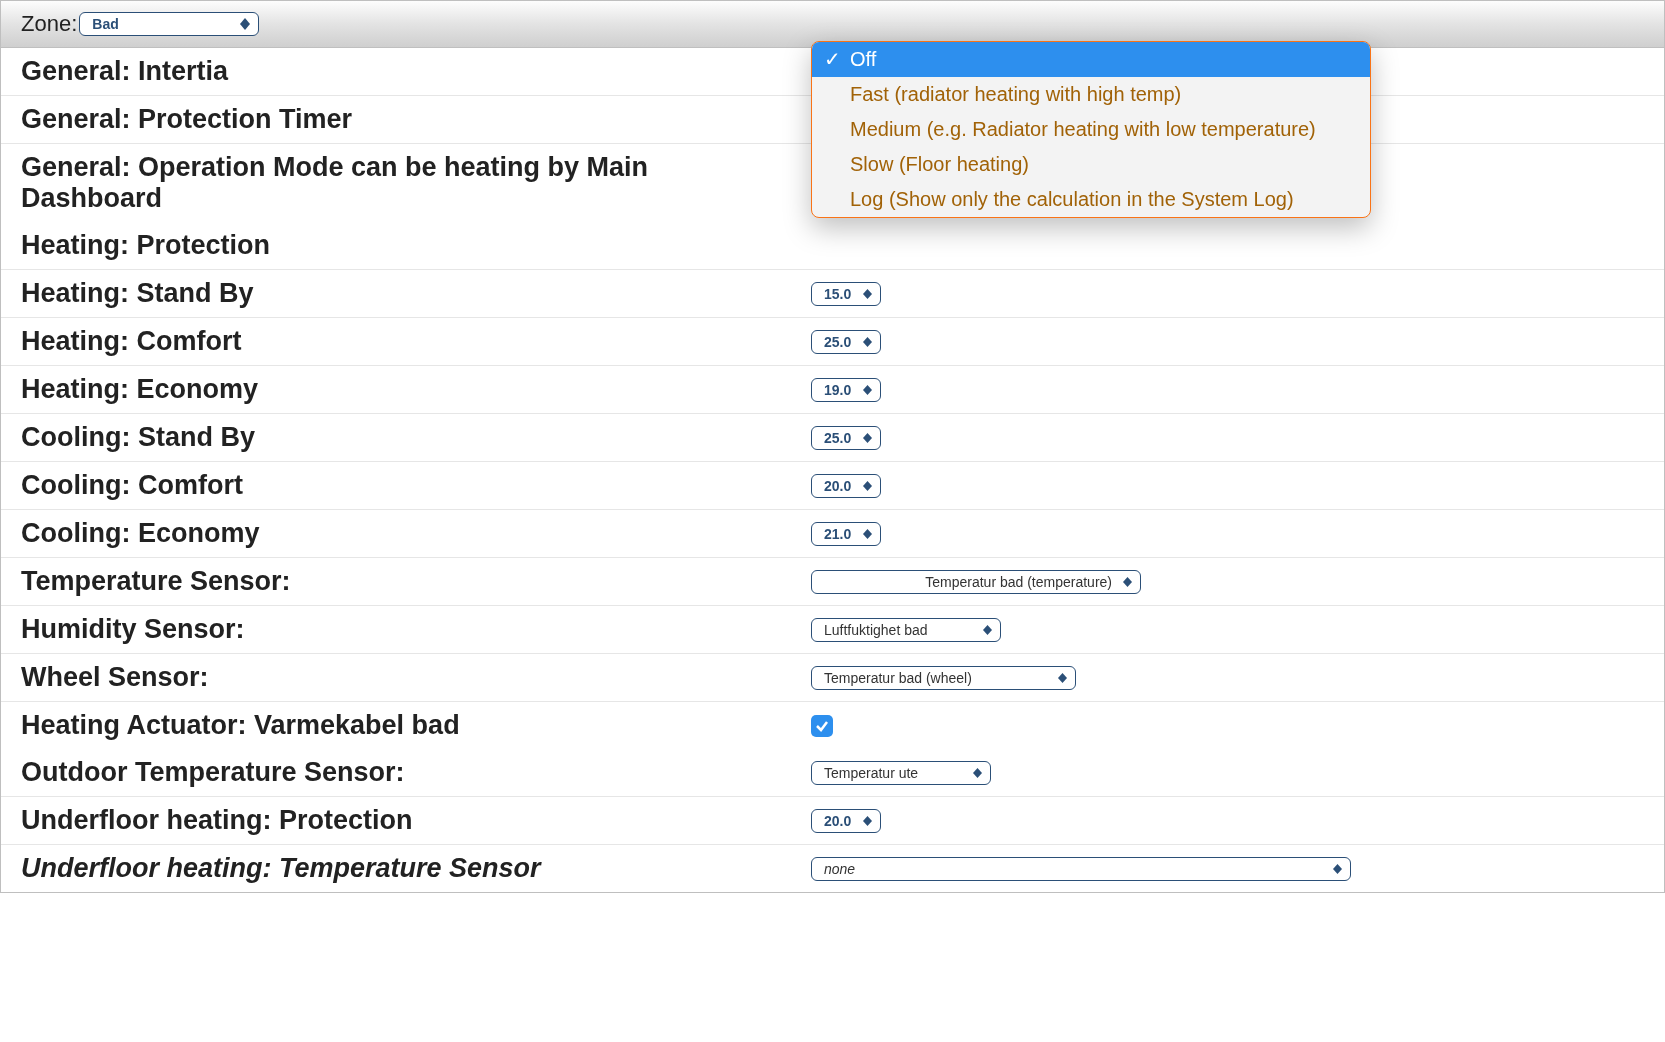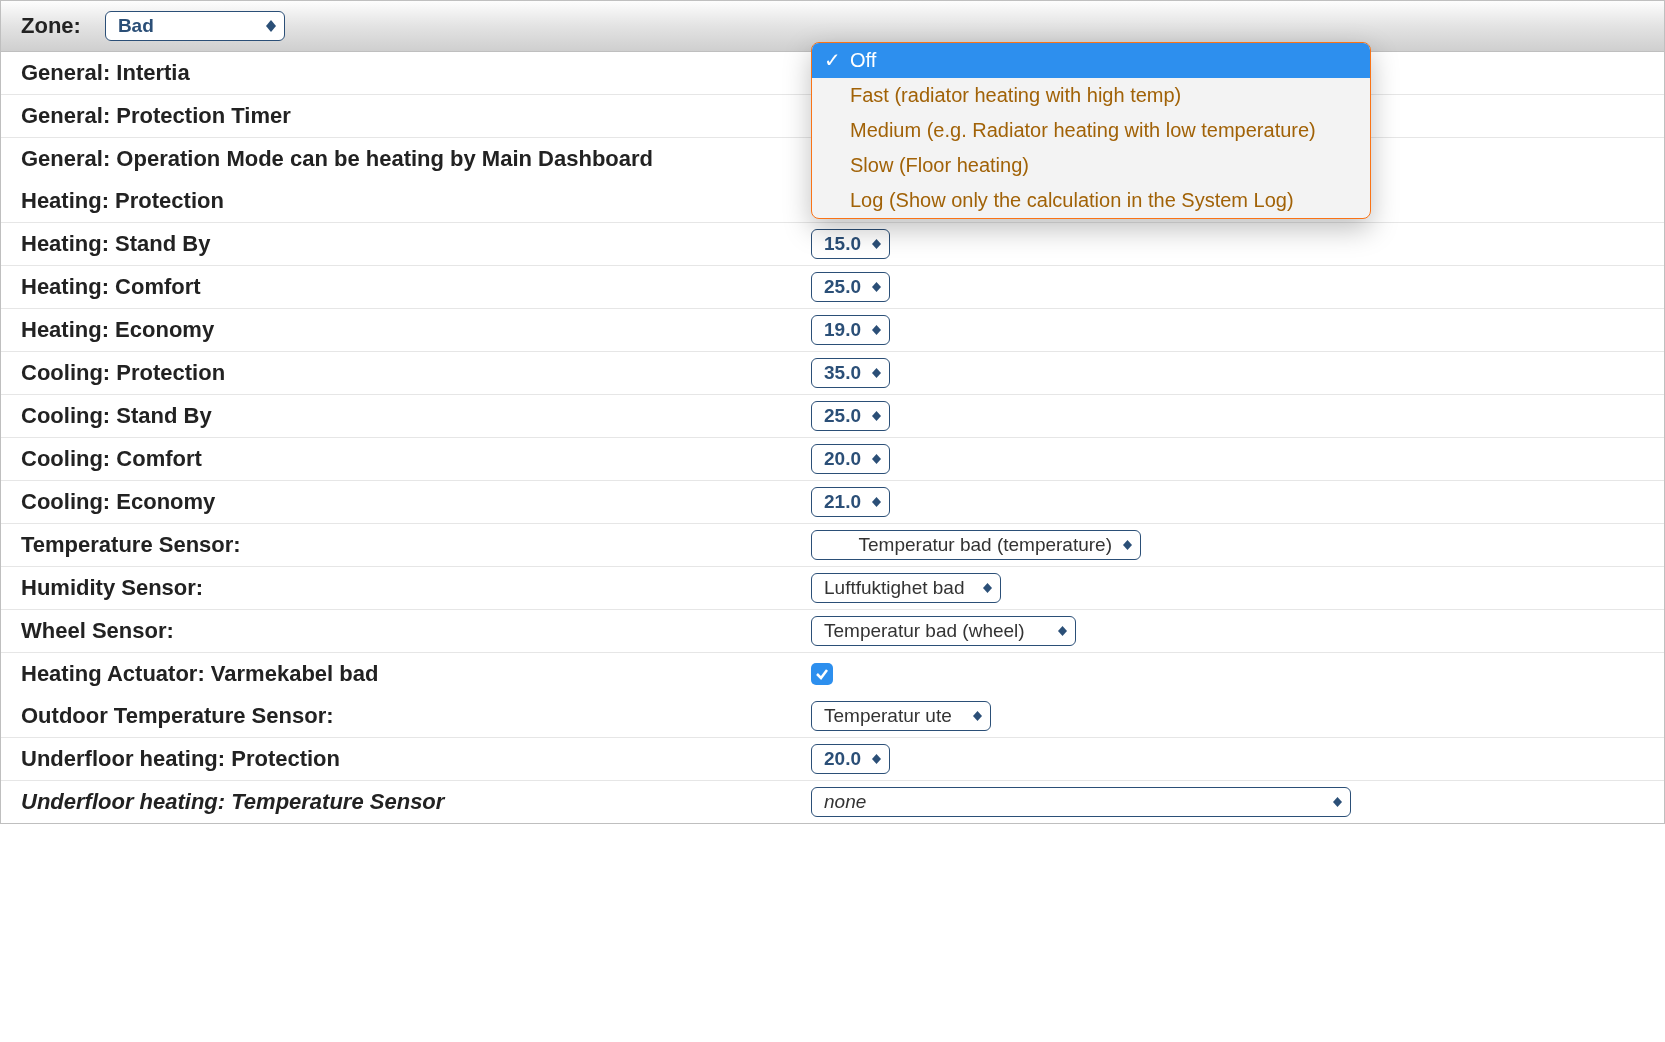--- a/index.html
+++ b/index.html
@@ -15,33 +15,33 @@
     border: 1px solid #bfbfbf;
   }
   .zone-bar {
     display: flex;
     align-items: center;
     padding: 10px 20px;
     background: linear-gradient(to bottom, #fdfdfd 0%, #e3e3e3 50%, #cfcfcf 100%);
     border-bottom: 1px solid #bfbfbf;
   }
   .zone-bar .zlabel {
-    font-weight: bold;
+    font-weight: normal;
     font-size: 22px;
-    margin-right: 24px;
+    margin-right: 2px;
   }
   .select {
     display: inline-flex;
     align-items: center;
     border: 1.5px solid #2b4f77;
     border-radius: 6px;
     background: #fff;
     color: #2b4f77;
     font-weight: bold;
-    font-size: 19px;
+    font-size: 14px;
     padding: 3px 28px 3px 12px;
     position: relative;
     cursor: default;
     min-width: 60px;
   }
   .select .arrows {
     position: absolute;
     right: 8px;
     top: 50%;
     transform: translateY(-50%);
@@ -64,21 +64,21 @@
     font-size: 21px;
     padding: 6px 20px;
   }
   .row {
     display: flex;
     align-items: center;
     border-bottom: 1px solid #e6e6e6;
   }
   .row .label-col {
     font-weight: bold;
-    font-size: 22px;
+    font-size: 27px;
     padding: 8px 20px;
   }
   .label-col { width: 810px; flex: 0 0 810px; }
   .value-col {
     flex: 1 1 auto;
     padding: 6px 0 6px 0;
     display: flex;
     align-items: center;
     position: relative;
   }
@@ -224,36 +224,20 @@
               <polygon points="0,5 9,5 4.5,0" fill="#2b4f77"></polygon>
             </svg>
             <svg width="9" height="5">
               <polygon points="0,0 9,0 4.5,5" fill="#2b4f77"></polygon>
             </svg>
           </span>
       </span>
     </div>
   </div>
 
-  <div class="row">
-    <div class="label-col">Cooling: Protection</div>
-    <div class="value-col">
-      <span class="select num-select">
-        <span>35.0</span>
-        <span class="arrows">
-            <svg width="9" height="5">
-              <polygon points="0,5 9,5 4.5,0" fill="#2b4f77"></polygon>
-            </svg>
-            <svg width="9" height="5">
-              <polygon points="0,0 9,0 4.5,5" fill="#2b4f77"></polygon>
-            </svg>
-          </span>
-      </span>
-    </div>
-  </div>
 
   <div class="row">
     <div class="label-col">Cooling: Stand By</div>
     <div class="value-col">
       <span class="select num-select">
         <span>25.0</span>
         <span class="arrows">
             <svg width="9" height="5">
               <polygon points="0,5 9,5 4.5,0" fill="#2b4f77"></polygon>
             </svg>

